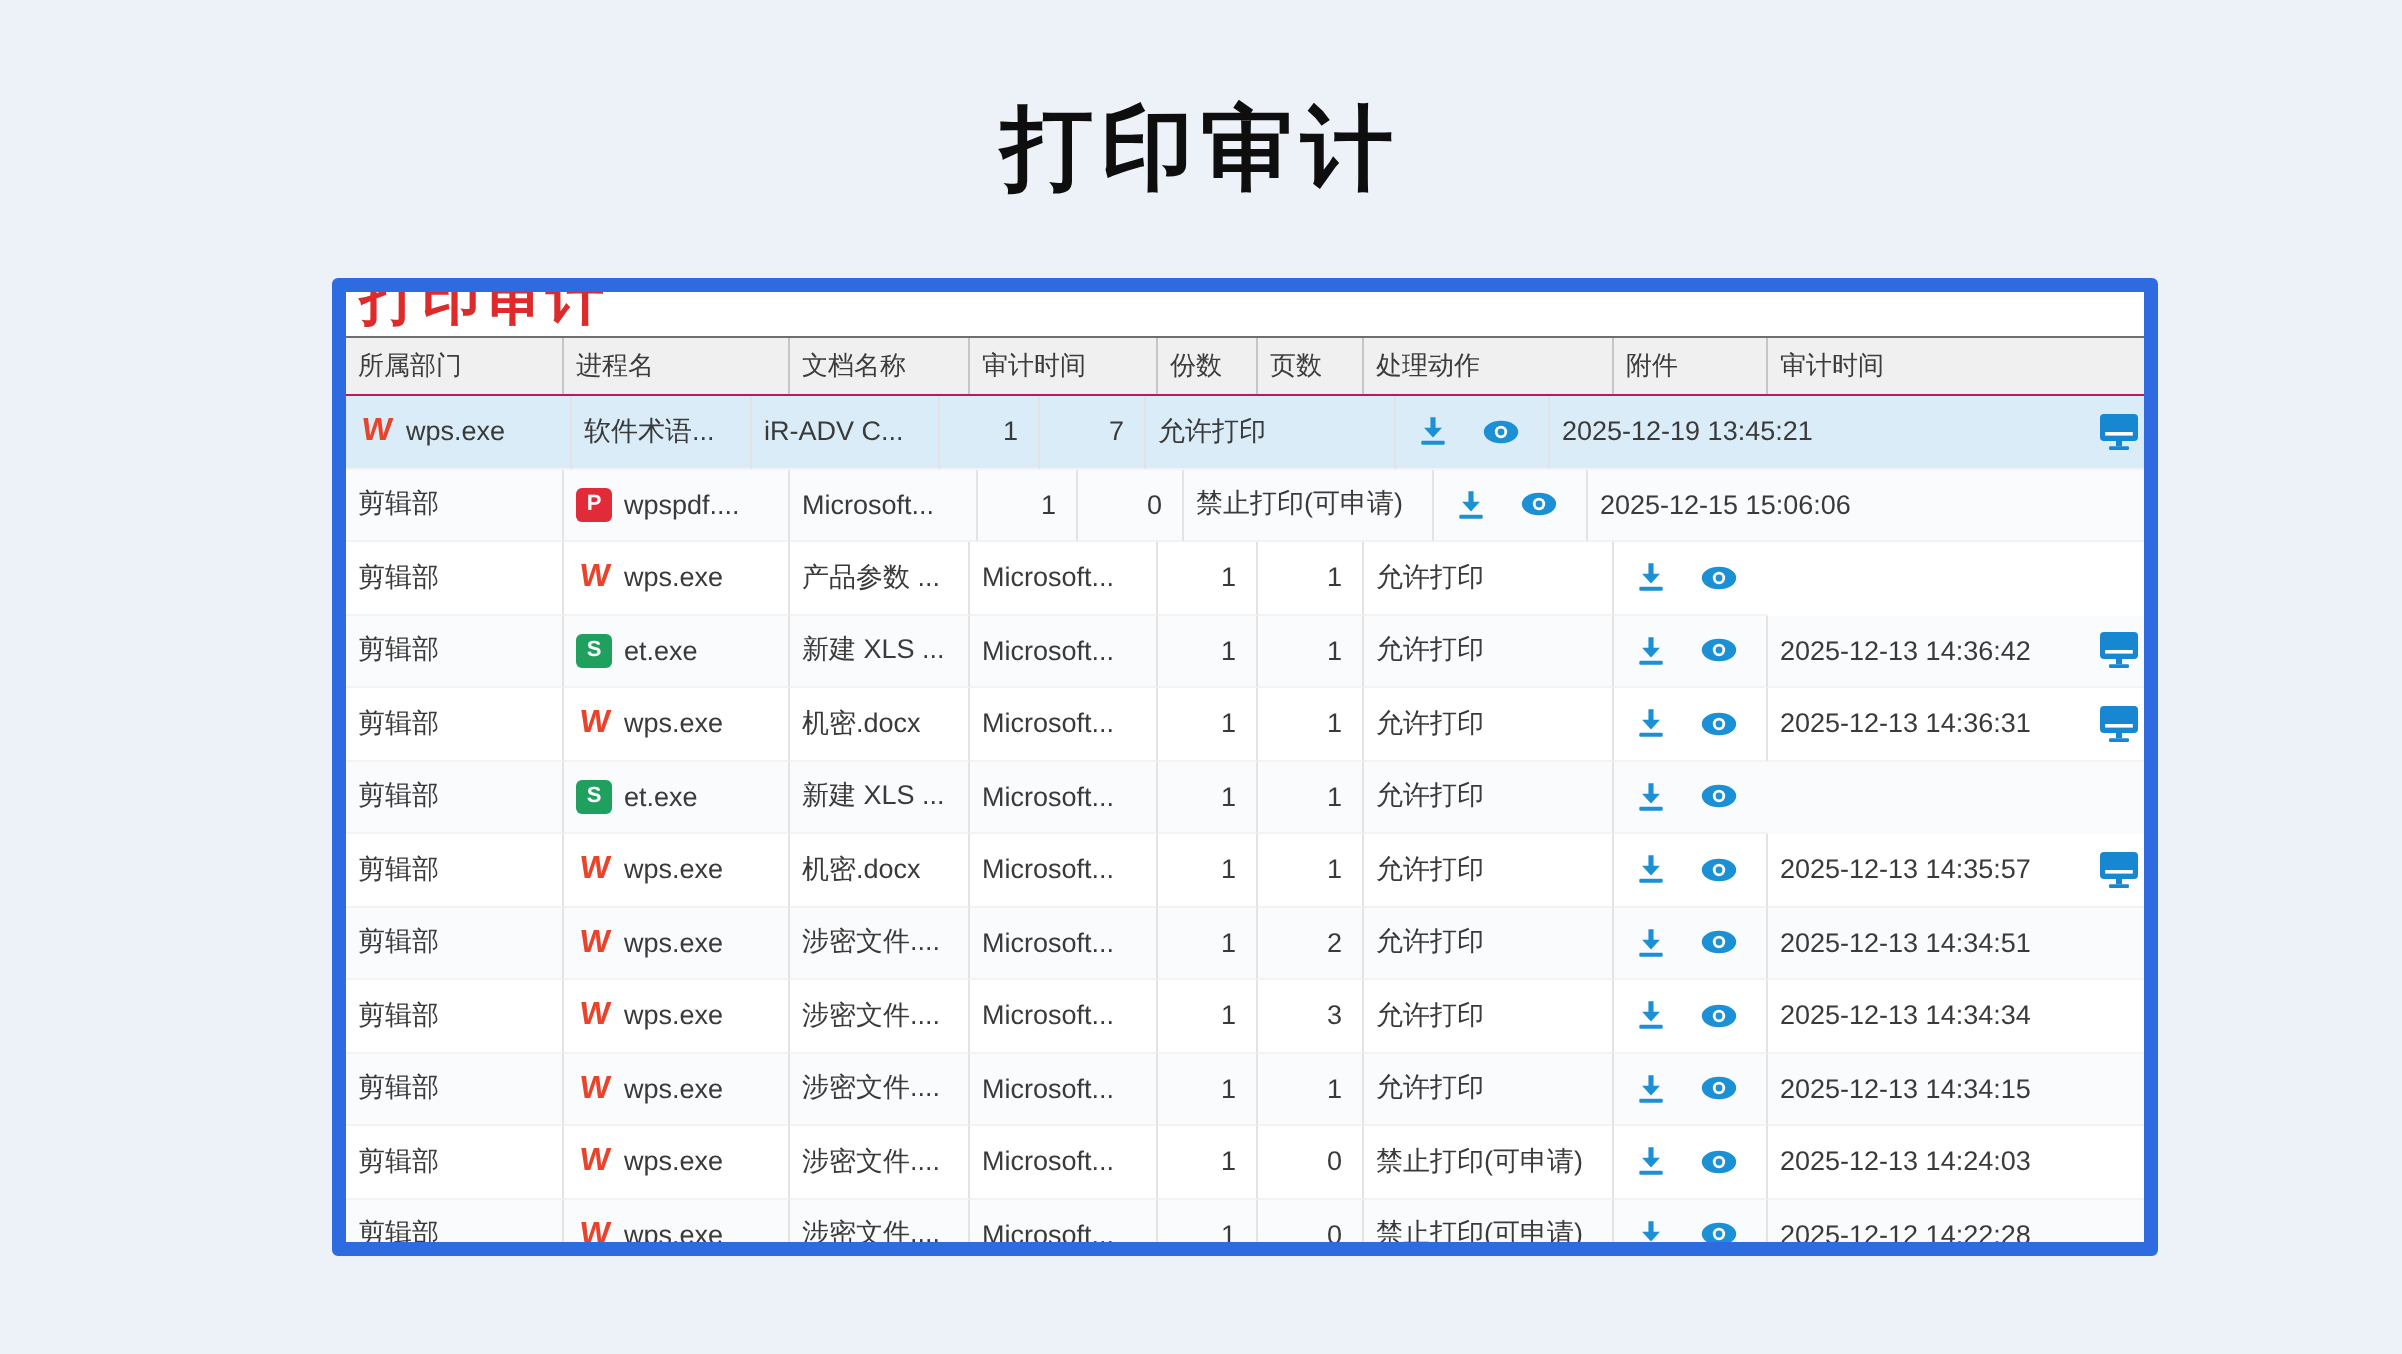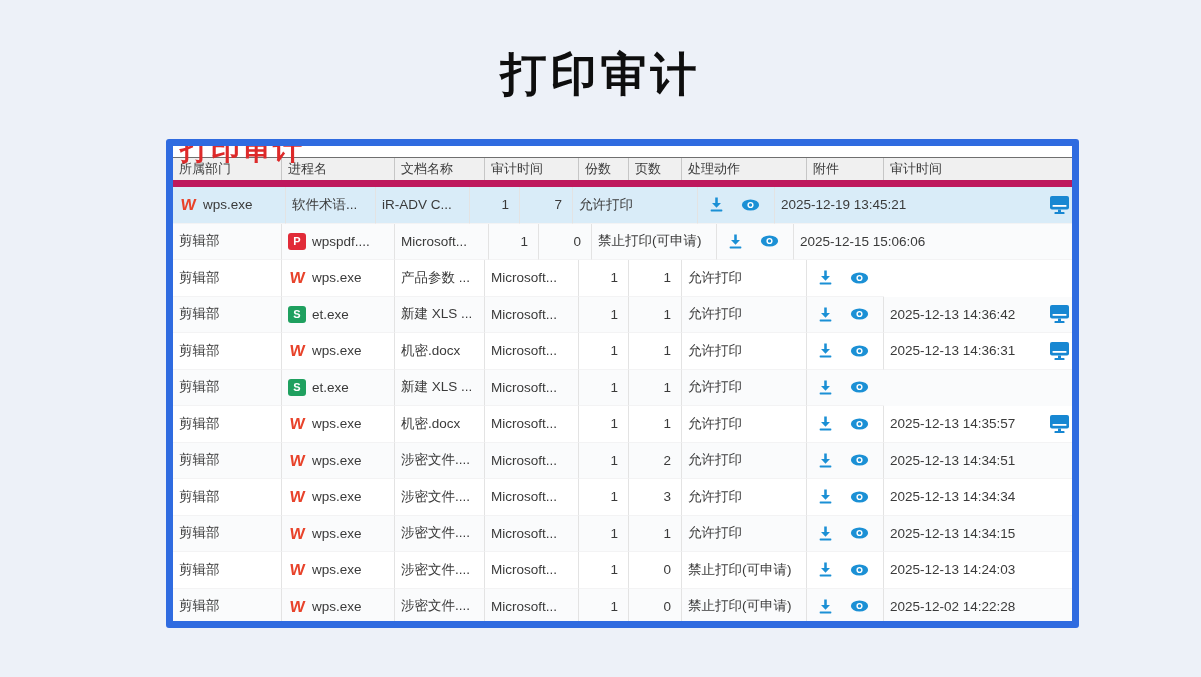--- a/index.html
+++ b/index.html
@@ -37,25 +37,25 @@
     top: -16px; left: 7px;
     font-size: 29px;
     font-weight: 700;
     color: #dd2a2a;
     letter-spacing: 2px;
     z-index: 5;
     white-space: nowrap;
   }
   .thead {
     display: flex;
-    margin-top: 11px;
+    margin-top: 22px;
     height: 30px;
     background: #f0f0f0;
     border-top: 1px solid #6f6f6f;
-    border-bottom: 7px solid #be185d;
+    border-bottom: 1px solid #be185d;
   }
   .th {
     display: flex;
     align-items: center;
     padding-left: 6px;
     font-size: 13px;
     color: #3c3c3c;
     border-right: 1px solid #c6c6c6;
     overflow: hidden;
     white-space: nowrap;
@@ -554,21 +554,21 @@
       </span>
       <span class="ico">
         <svg width="19" height="14" viewBox="0 0 19 14">
           <ellipse cx="9.5" cy="7" rx="8.6" ry="5.6" fill="#1b90d5"></ellipse>
           <circle cx="9.5" cy="7" r="3.1" fill="#ffffff"></circle>
           <circle cx="9.5" cy="7" r="1.7" fill="#1b90d5"></circle>
         </svg>
       </span>
     </div>
     <div class="td c8">
-      <span>2025-12-02 14:22:28</span>
+      <span>2025-12-12 14:22:28</span>
       <span class="ico monitor-slot" style="visibility: hidden;">
         <svg width="21" height="20" viewBox="0 0 21 20">
           <rect x="1" y="1" width="19" height="13.5" rx="2" fill="#1787d2"></rect>
           <rect x="3.6" y="10" width="13.8" height="1.8" fill="#ffffff"></rect>
           <rect x="9" y="14.5" width="3" height="2.6" fill="#1787d2"></rect>
           <rect x="5.5" y="17.1" width="10" height="1.9" rx="0.6" fill="#1787d2"></rect>
         </svg>
       </span>
     </div>
   </div>

